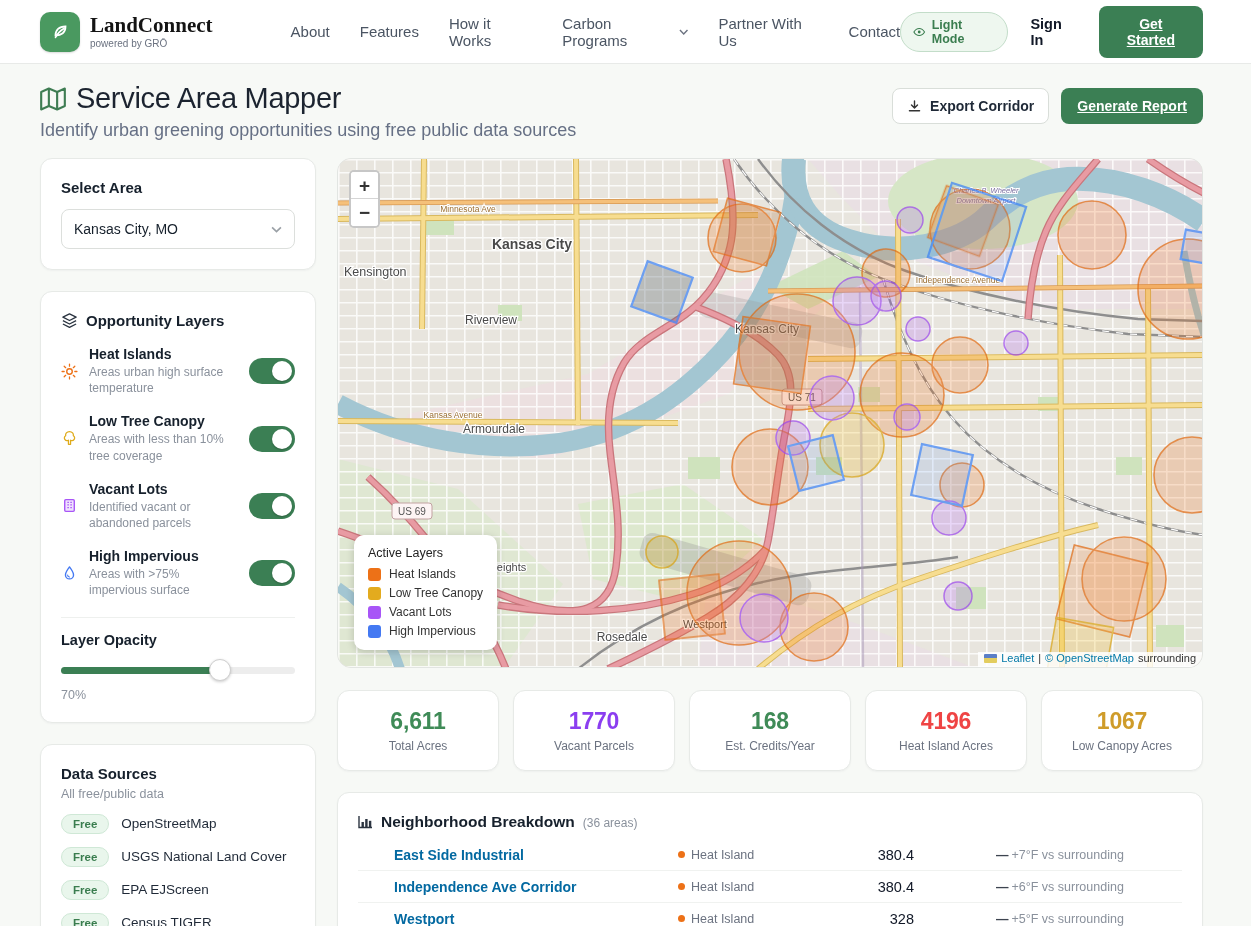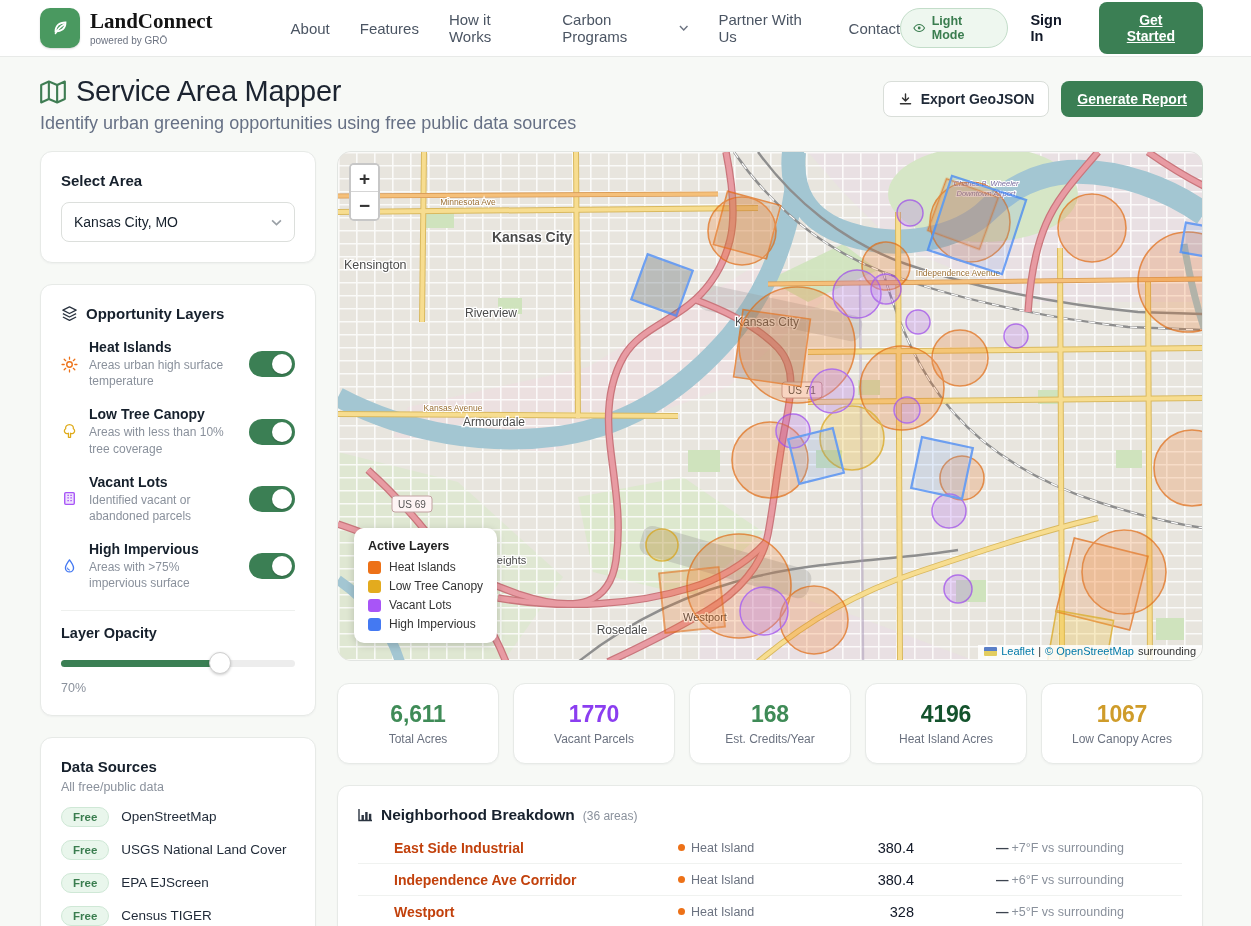--- a/index.html
+++ b/index.html
@@ -1,20 +1,20 @@
 <!DOCTYPE html>
 <html><head>
 <meta charset="utf-8">
 <style>
   * { margin:0; padding:0; box-sizing:border-box; }
   html,body { width:1251px; height:926px; overflow:hidden; background:#f7f9f6;
     font-family:"Liberation Sans", sans-serif; color:#1f2937; }
 
   
-  .topnav { height:57px; background:#fff; border-bottom:1px solid #e8eae8;
+  .topnav { height:64px; background:#fff; border-bottom:1px solid #e8eae8;
     display:flex; align-items:center; padding:0 48px 0 40px; }
   .brand { display:flex; align-items:center; gap:10px; cursor:pointer; }
   .logo-sq { width:40px; height:40px; border-radius:10px; background:#4a9960;
     display:flex; align-items:center; justify-content:center; box-shadow:0 1px 2px rgba(0,0,0,.15); }
   .brand-name { font-family:"Liberation Serif", serif; font-weight:700; font-size:21px; color:#141414; line-height:1.1; }
   .brand-tag { font-size:10px; color:#6b7280; margin-top:1px; }
   .nav-links { display:flex; align-items:center; gap:30px; margin-left:78px; }
   .nav-links a { font-size:15px; color:#4b5563; text-decoration:none; display:flex; align-items:center; gap:5px; }
   .header-right { margin-left:auto; display:flex; align-items:center; gap:22px; }
   .mode-pill { display:flex; align-items:center; gap:6px; border:1px solid #c3ddc9; background:#eef7ef;
@@ -78,21 +78,21 @@
   .map-wrap { position:relative; height:510px; border-radius:14px; overflow:hidden;
     border:1px solid #e2e5e2; background:#e8e5de; }
   .map-wrap svg.basemap { position:absolute; inset:0; display:block; }
   .zoomctl { position:absolute; top:11px; left:11px; width:31px; background:#fff;
     border:2px solid rgba(0,0,0,.22); border-radius:5px; overflow:hidden; z-index:5; }
   .zoomctl button { display:block; width:100%; height:27px; background:#fff; border:none;
     font-size:19px; font-weight:700; color:#333; cursor:pointer; line-height:1; font-family:inherit; }
   .zoomctl button:first-child { border-bottom:1px solid #d5d5d5; }
   .map-legend { position:absolute; left:16px; bottom:17px; background:#fff; border-radius:10px;
     box-shadow:0 2px 8px rgba(0,0,0,.18); padding:11px 14px 12px; z-index:5; }
-  .map-legend .lg-title { font-size:12.5px; font-weight:700; color:#222; margin-bottom:7px; }
+  .map-legend .lg-title { font-size:12.5px; font-weight:400; color:#222; margin-bottom:7px; }
   .lg-row { display:flex; align-items:center; gap:8px; margin-top:5px; }
   .lg-swatch { width:13px; height:13px; border-radius:3px; }
   .lg-label { font-size:12px; color:#333; }
   .attrib { position:absolute; right:0; bottom:0; background:rgba(255,255,255,.82);
     font-size:11px; color:#333; padding:0 6px 3px; z-index:5; display:flex; align-items:center; gap:4px; }
   .attrib a { color:#0078a8; text-decoration:none; }
   .ua-flag { display:inline-block; width:13px; height:9px; border-radius:1px;
     background:linear-gradient(#5b7fc7 50%, #e3cd5f 50%); }
 
   
@@ -106,21 +106,21 @@
   
   .breakdown { margin-top:21px; padding:20px 20px 0; height:160px; }
   .bd-head { display:flex; align-items:baseline; gap:8px; }
   .bd-head .ico { position:relative; top:2px; }
   .bd-title { font-size:15.5px; font-weight:700; color:#16202c;text-align:center; }
   .bd-count { font-size:12px; color:#8a919c; }
   .bd-row { display:grid; grid-template-columns: 320px 170px 80px 1fr; align-items:center;
     height:32px; border-bottom:1px solid #f0f2f0; cursor:pointer; }
   .bd-row:last-child { border-bottom:1px solid #f0f2f0; }
   .bd-rows { margin-top:8px; }
-  .bd-name { font-size:14px; font-weight:700; color:#c2410c; font-weight:600;padding-left:36px; }
+  .bd-name { font-size:14px; font-weight:700; color:#0369a1; font-weight:600;padding-left:36px; }
   .bd-type { display:flex; align-items:center; gap:6px; font-size:12.5px; color:#6b7280; }
   .bd-dot { width:7px; height:7px; border-radius:50%; background:#ed7117; }
   .bd-val { font-size:14.5px; color:#111827; text-align:right; padding-right:14px; }
   .bd-delta { font-size:12.5px; color:#8a919c; padding-left:68px; display:flex; align-items:center; gap:3px; }
   .bd-dash { color:#3d4450; font-weight:700; }
 </style>
 </head>
 <body>
 
 <header class="topnav">
@@ -181,21 +181,21 @@
       </svg>
       <h1 class="page-title">Service Area Mapper</h1>
     </div>
     <div class="page-sub">Identify urban greening opportunities using free public data sources</div>
   </div>
   <div class="head-actions">
     <button class="btn-white">
       <svg width="15" height="15" viewBox="0 0 16 16">
           <path d="M8 2v7 M4.8 6.4 L8 9.6 L11.2 6.4 M2.6 12.6 h10.8" stroke="#333" stroke-width="1.5" fill="none" stroke-linecap="round" stroke-linejoin="round"></path>
         </svg>
-      <span>Export GeoJSON</span>
+      <span>Export Corridor</span>
     </button>
     <button class="btn-green">Generate Report</button>
   </div>
 </div>
 
 <div class="content">
 
   <aside class="sidebar">
 
     <div class="panel">
@@ -535,21 +535,21 @@
       </div>
       <div class="stat-card">
         <div class="stat-val" style="color: rgb(139, 62, 240);">1770</div>
         <div class="stat-label">Vacant Parcels</div>
       </div>
       <div class="stat-card">
         <div class="stat-val" style="color: rgb(63, 139, 87);">168</div>
         <div class="stat-label">Est. Credits/Year</div>
       </div>
       <div class="stat-card">
-        <div class="stat-val" style="color: #14532d;">4196</div>
+        <div class="stat-val" style="color: #ef4444;">4196</div>
         <div class="stat-label">Heat Island Acres</div>
       </div>
       <div class="stat-card">
         <div class="stat-val" style="color: rgb(207, 156, 42);">1067</div>
         <div class="stat-label">Low Canopy Acres</div>
       </div>
     </div>
 
     <div class="panel breakdown">
       <div class="bd-head">

